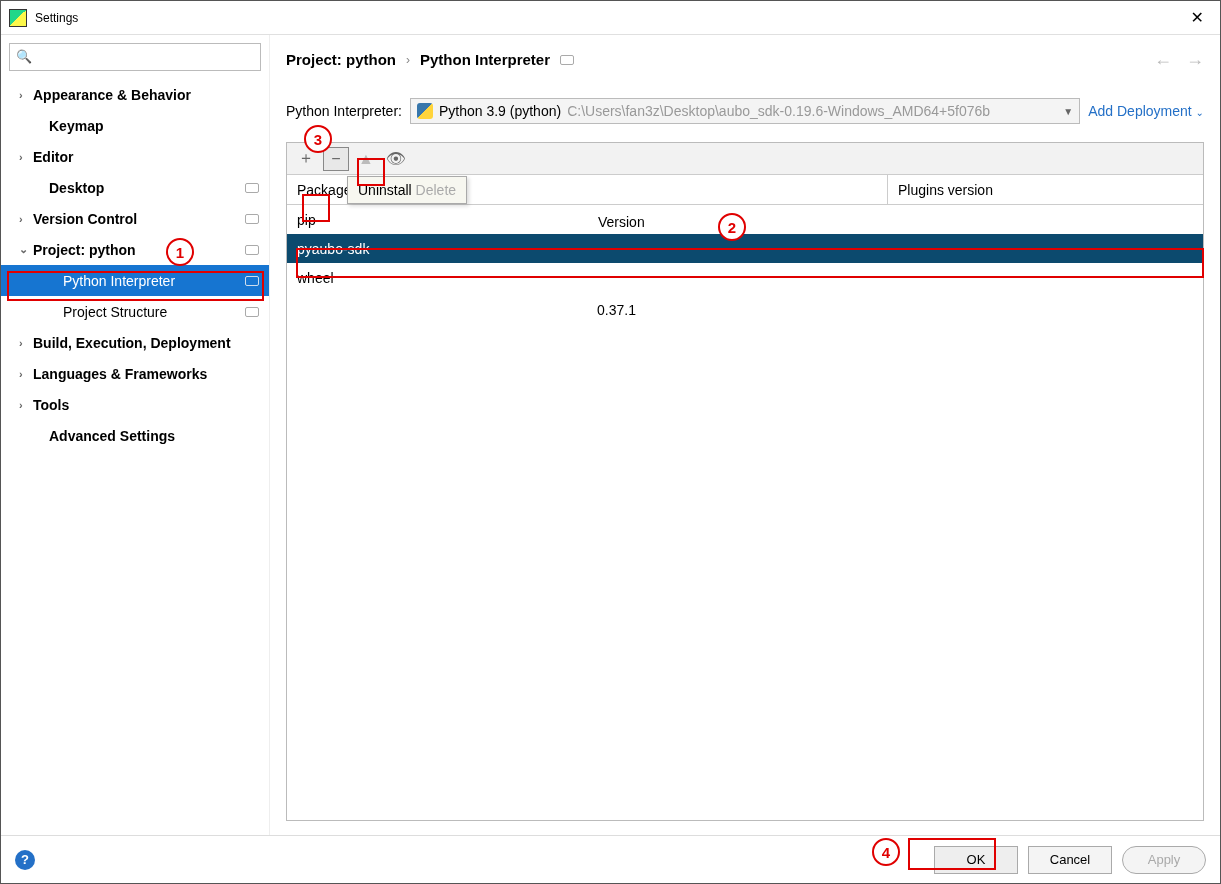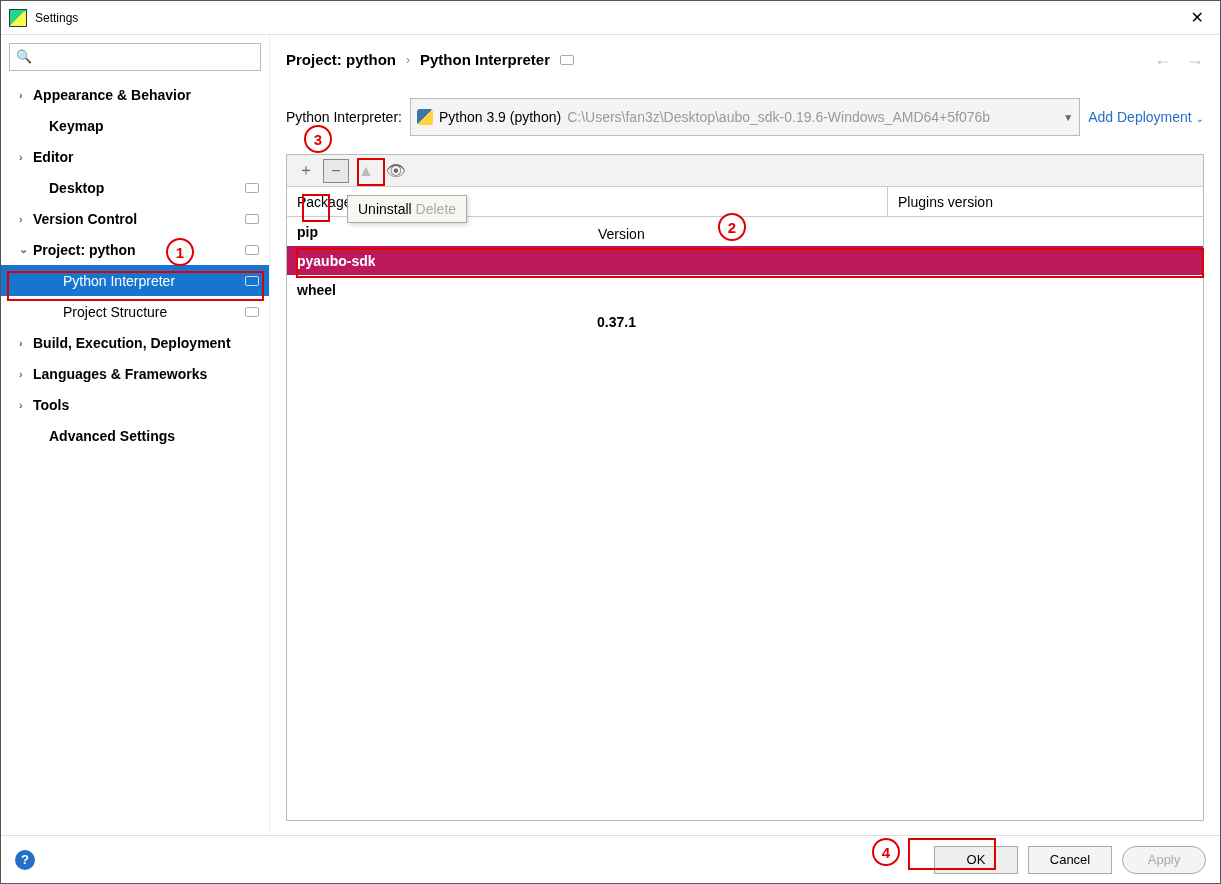--- a/index.html
+++ b/index.html
@@ -23,39 +23,39 @@
 .tree-item.selected { background: #1675d1; color: #fff; }
 .tree-item .badge { margin-left: auto; margin-right: 10px; width: 14px; height: 10px; border: 1px solid #aaa; border-radius: 2px; }
 .tree-item.selected .badge { border-color: #cde; }
 .main { flex: 1; padding: 14px 16px; display: flex; flex-direction: column; border-left: 1px solid #eee;}
 .crumbs { display: flex; align-items: center; gap: 10px; font-size: 15px; margin-bottom: 28px; }
 .crumbs .step { font-weight: 700; }
 .crumbs .sep { color: #888; font-size: 12px; }
 .crumbs .marker { width: 14px; height: 10px; border: 1px solid #aaa; border-radius: 2px; }
 .crumbs .navarrows { margin-left: auto; display: flex; gap: 14px; color: #bbb; font-size: 18px; }
 .interp-row { display: flex; align-items: center; gap: 8px; font-size: 14px; margin-bottom: 18px; }
-.interp-select { flex: 1; border: 1px solid #bbb; background: #f4f4f4; height: 38px; display: flex; align-items: center; padding: 0 6px; gap: 6px; overflow: hidden; white-space: nowrap; position: relative; }
+.interp-select { flex: 1; border: 1px solid #bbb; background: #f4f4f4; height: 26px; display: flex; align-items: center; padding: 0 6px; gap: 6px; overflow: hidden; white-space: nowrap; position: relative; }
 .interp-select .pyicon { width: 16px; height: 16px; background: linear-gradient(135deg,#3776ab 50%,#ffd43b 50%); border-radius: 3px; }
 .interp-select .path { color: #999; }
 .interp-select .drop { position: absolute; right: 6px; color: #666; font-size: 10px; }
 .addlink { color: #2470c7; font-size: 14px; }
 .pkg-panel { flex: 1; border: 1px solid #bbb; display: flex; flex-direction: column; background: #fff; }
 .pkg-toolbar { height: 32px; background: #f2f2f2; border-bottom: 1px solid #ccc; display: flex; align-items: center; padding: 0 6px; gap: 4px; }
 .tool-btn { width: 26px; height: 24px; display: flex; align-items: center; justify-content: center; color: #666; font-size: 16px; cursor: pointer; border: 1px solid transparent; }
 .tool-btn.sel { border: 1px solid #888; background: #e8e8e8; }
 .pkg-head { display: flex; height: 30px; border-bottom: 1px solid #ccc; font-size: 14px; }
 .pkg-head > div { display: flex; align-items: center; padding-left: 10px; }
 .col-name { width: 300px; }
 .col-ver { width: 300px; border-left: 1px solid #ccc; margin-top: 47px; }
 .col-latest { flex: 1; border-left: 1px solid #ccc; }
-.pkg-body { flex: 1; overflow: auto; font-weight: bold; }
+.pkg-body { flex: 1; overflow: auto; }
 .pkg-row { display: flex; height: 29px; font-size: 14px; }
 .pkg-row > div { display: flex; align-items: center; padding-left: 10px; }
 .pkg-row .col-ver,.pkg-row .col-latest { border-left: none; }
-.pkg-row.sel { background: #be185d; color: #fff; }
+.pkg-row.sel { background: #0c4a6e; color: #fff; }
 .tooltip { position: absolute; background: #f7f7f0; border: 1px solid #aaa; padding: 5px 10px; font-size: 14px; box-shadow: 2px 2px 4px rgba(0,0,0,0.15); }
 .tooltip .dim { color: #aaa; }
 .callout { position: absolute; width: 28px; height: 28px; border: 2.5px solid #e00000; border-radius: 50%; display: flex; align-items: center; justify-content: center; color: #e00000; font-weight: 700; font-size: 15px; background: #fff; z-index: 20; }
 .redbox { position: absolute; border: 2px solid #e00000; pointer-events: none; z-index: 15; }
 .footer { height: 48px; border-top: 1px solid #ddd; display: flex; align-items: center; padding: 0 14px; gap: 10px; }
 .footer .help { width: 20px; height: 20px; border-radius: 50%; background: #2470c7; color: #fff; display: flex; align-items: center; justify-content: center; font-size: 13px; font-weight: 700; }
 .footer .spacer { flex: 1; }
 .footer button { width: 84px; height: 28px; border: 1px solid #aaa; background: #f4f4f4; font-size: 13px; cursor: pointer; }
 .footer button.primary { background: #eee; }
 .footer button:disabled { color: #aaa; border-radius: 14px; }
@@ -181,21 +181,21 @@
             <div class="col-ver">0.19.6</div>
             <div class="col-latest"></div>
           </div>
           <div class="pkg-row">
             <div class="col-name">wheel</div>
             <div class="col-ver">0.37.1</div>
             <div class="col-latest"></div>
           </div>
         </div>
 
-      <div class="tooltip" style="left:60px; top:40px;">
+      <div class="tooltip" style="left:60px; top:33px;">
         <span>Uninstall</span> <span class="dim">Delete</span>
       </div>
     </div>
 
     <div class="callout" style="left:34px; top:90px;">3</div>
     <div class="redbox" style="left:330px; top:159px; width:28px; height:28px; left:32px;"></div>
     <div class="callout" style="left:448px; top:178px;">2</div>
   </div>
 </div>
 

